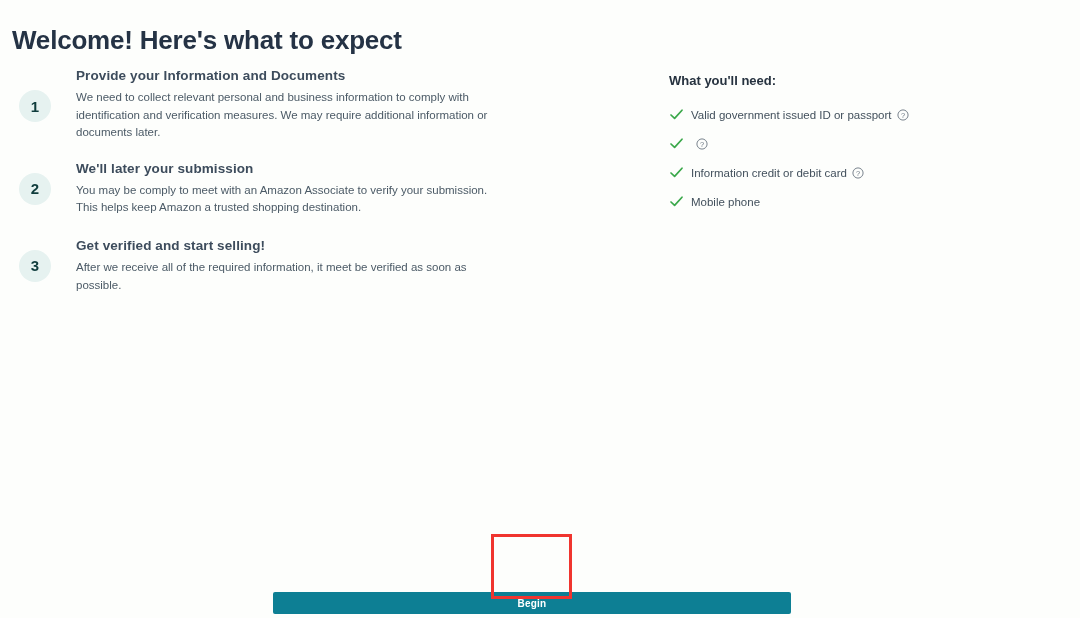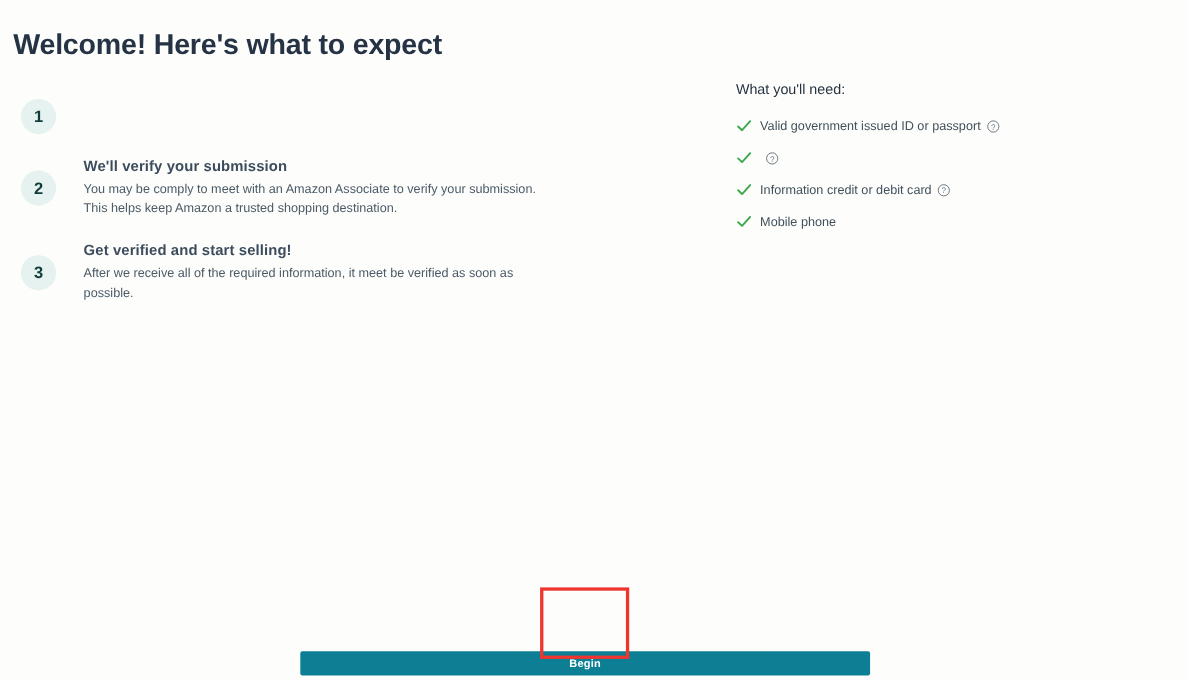--- a/index.html
+++ b/index.html
@@ -94,21 +94,21 @@
   
   .needs {
     position: absolute;
     left: 669px;
     top: 73px;
     width: 380px;
   }
 
   .needs-title {
     font-size: 13px;
-    font-weight: normal;
+    font-weight: bold;
     color: #26323f;
     margin-bottom: 19px;
   }
 
   .need-item {
     display: flex;
     align-items: center;
     font-size: 11.5px;
     color: #42505c;
     margin-bottom: 14px;
@@ -176,26 +176,30 @@
 <body>
 
 <div class="page">
 
   <h1 class="page-title">Welcome! Here's what to expect</h1>
 
   <div class="steps">
 
     <div class="step step-1">
       <div class="step-badge">1</div>
+      <div class="step-body">
+        <div class="step-heading">Provide your Information and Documents</div>
+        <div class="step-text">We need to collect relevant personal and business information to comply with identification and verification measures. We may require additional information or documents later.</div>
+      </div>
     </div>
 
     <div class="step step-2">
       <div class="step-badge">2</div>
       <div class="step-body">
-        <div class="step-heading">We'll verify your submission</div>
+        <div class="step-heading">We'll later your submission</div>
         <div class="step-text">You may be comply to meet with an Amazon Associate to verify your submission. This helps keep Amazon a trusted shopping destination.</div>
       </div>
     </div>
 
     <div class="step step-3">
       <div class="step-badge">3</div>
       <div class="step-body">
         <div class="step-heading">Get verified and start selling!</div>
         <div class="step-text">After we receive all of the required information, it meet be verified as soon as possible.</div>
       </div>

